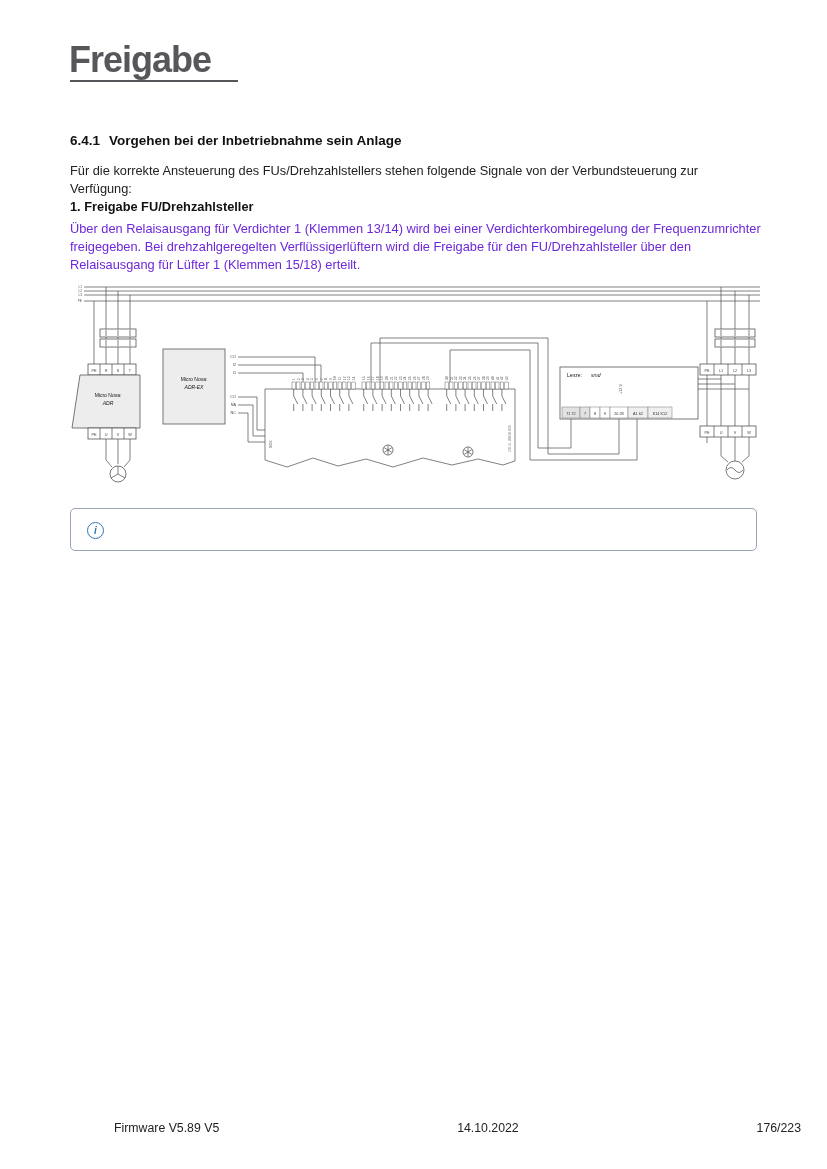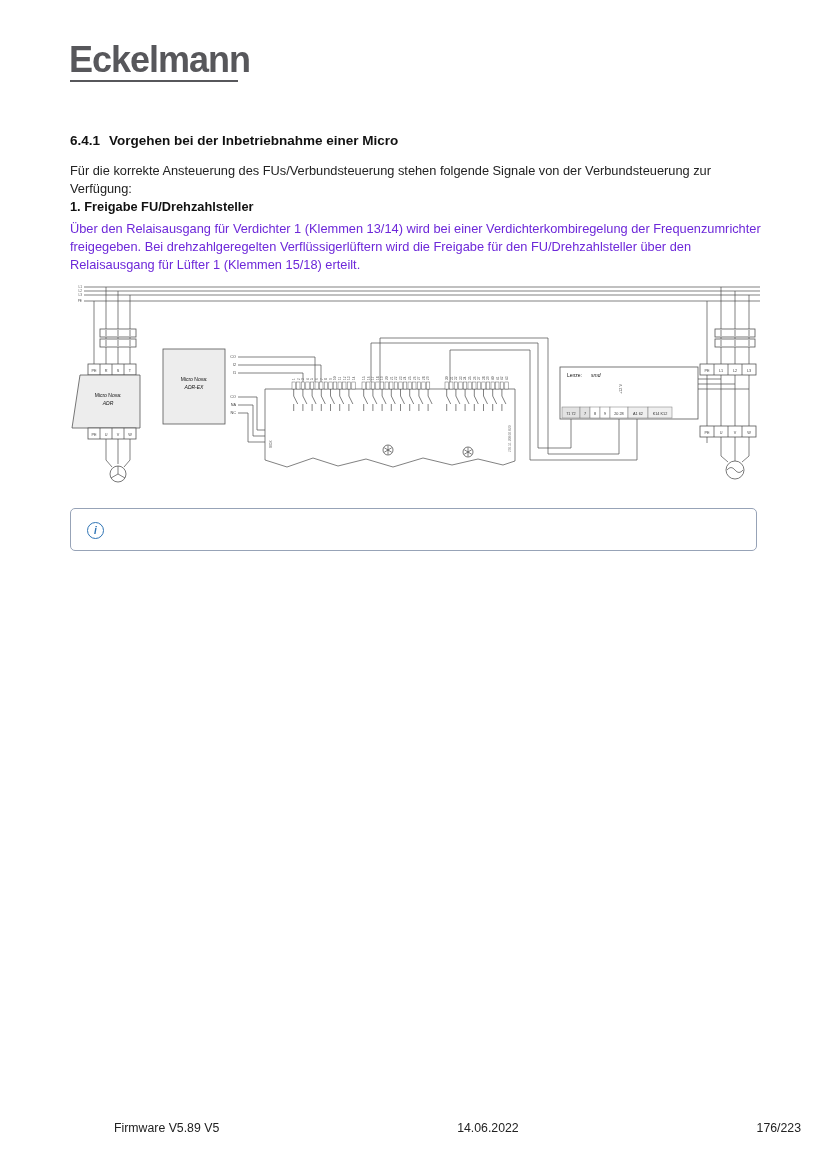--- a/index.html
+++ b/index.html
@@ -38,26 +38,26 @@
   .tiny{font-size:3.8px;fill:#444;}
   .gray{fill:#8a8a8a;}
   .cell{fill:#ffffff;stroke:#777;stroke-width:0.5;}
   .g1{fill:#e2e2e2;}
   .g2{fill:#efefef;}
   .cellt{font-size:3.8px;text-anchor:middle;fill:#333;}
 </style>
 </head>
 <body>
 
-<div class="logo">Eckelmann</div>
+<div class="logo">Freigabe</div>
 <div class="logo-rule"></div>
 
-<h1 class="heading"><span class="num">6.4.1</span><span>Vorgehen bei der Inbetriebnahme einer Micro</span></h1>
-
-<p class="intro">Für die korrekte Ansteuerung des FUs/Verbundsteuerung stehen folgende Signale von der Verbundsteuerung zur Verfügung:</p>
+<h1 class="heading"><span class="num">6.4.1</span><span>Vorgehen bei der Inbetriebnahme sein Anlage</span></h1>
+
+<p class="intro">Für die korrekte Ansteuerung des FUs/Drehzahlstellers stehen folgende Signale von der Verbundsteuerung zur Verfügung:</p>
 <p class="step-title">1. Freigabe FU/Drehzahlsteller</p>
 <p class="step-body">Über den Relaisausgang für Verdichter 1 (Klemmen 13/14) wird bei einer Verdichterkombiregelung der Frequenzumrichter freigegeben. Bei drehzahlgeregelten Verflüssigerlüftern wird die Freigabe für den FU/Drehzahlsteller über den Relaisausgang für Lüfter 1 (Klemmen 15/18) erteilt.</p>
 
 <div class="diagram">
 <svg id="diag" viewBox="0 0 700 215" width="700" height="215">
 
   <g class="wire">
     <path d="M14,7 H690"></path>
         <path d="M14,11 H690"></path>
         <path d="M14,15 H690"></path>
@@ -333,15 +333,15 @@
 
 </svg>
 </div>
 
 <div class="note-box">
   <span class="info-icon">i</span>
 </div>
 
 <div class="footer">
   <span>Firmware V5.89 V5</span>
-  <span>14.06.2022</span>
+  <span>14.10.2022</span>
   <span>176/223</span>
 </div>
 
 </body></html>

